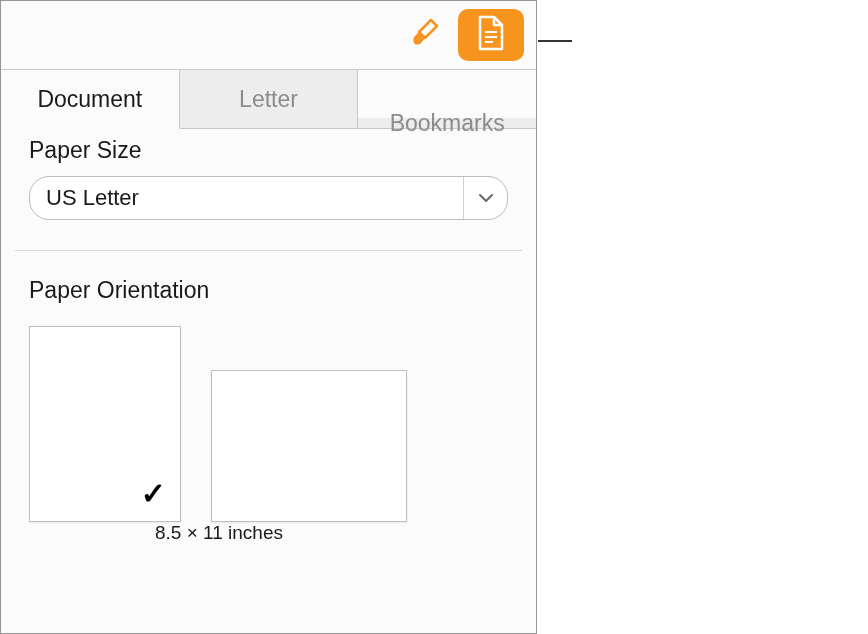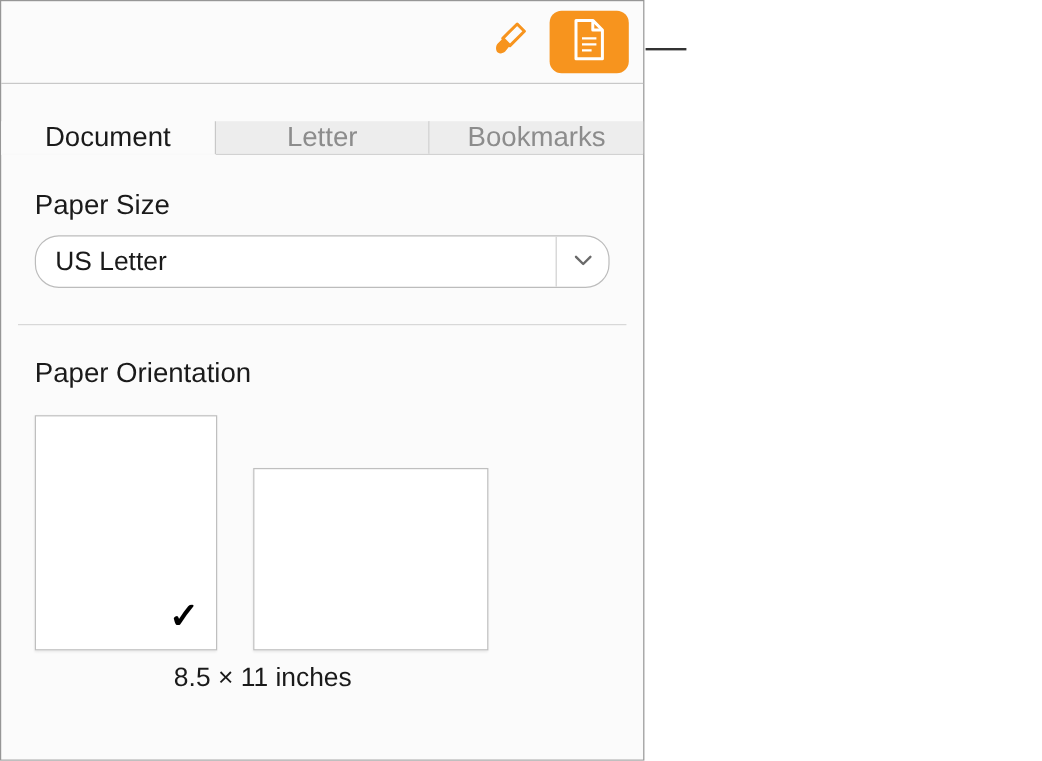--- a/index.html
+++ b/index.html
@@ -52,21 +52,20 @@
       left: 538px;
       width: 34px;
       height: 2px;
       background: #333;
     }
     .tabs {
       display: flex;
       border-top: 1px solid #c8c8c8;
       border-bottom: 1px solid #c8c8c8;
       height: 60px;
-      align-items: flex-end;
     }
     .tab {
       flex: 1;
       display: flex;
       align-items: center;
       justify-content: center;
       font-size: 23px;
       color: #8c8c8c;
       background: #ededed;
       border-right: 1px solid #c8c8c8;
@@ -76,21 +75,21 @@
       border-right: none;
       margin-top: 48px;
     }
     .tab.active {
       background: #fbfbfb;
       color: #1a1a1a;
       border-bottom: 1px solid #fbfbfb;
       margin-bottom: -1px;
     }
     .content {
-      padding: 28px 28px 0 28px;
+      padding: 8px 28px 0 28px;
     }
     .section-label {
       font-size: 23px;
       color: #1a1a1a;
       margin-bottom: 12px;
     }
     .select-wrap {
       display: flex;
       border: 1px solid #bcbcbc;
       border-radius: 20px;
@@ -144,23 +143,23 @@
     }
     .checkmark {
       position: absolute;
       bottom: 10px;
       right: 14px;
       font-size: 30px;
       color: #000;
       font-weight: 600;
     }
     .dimensions {
-      font-size: 22px;
-      color: #1a1a1a;
-      margin-top: 10px;
+      font-size: 19px;
+      color: #1a1a1a;
+      margin-top: 0;
       text-align: center;
       width: 380px;
     }
   </style>
 </head>
 <body>
 
 <div class="panel">
 
   <div class="toolbar">

